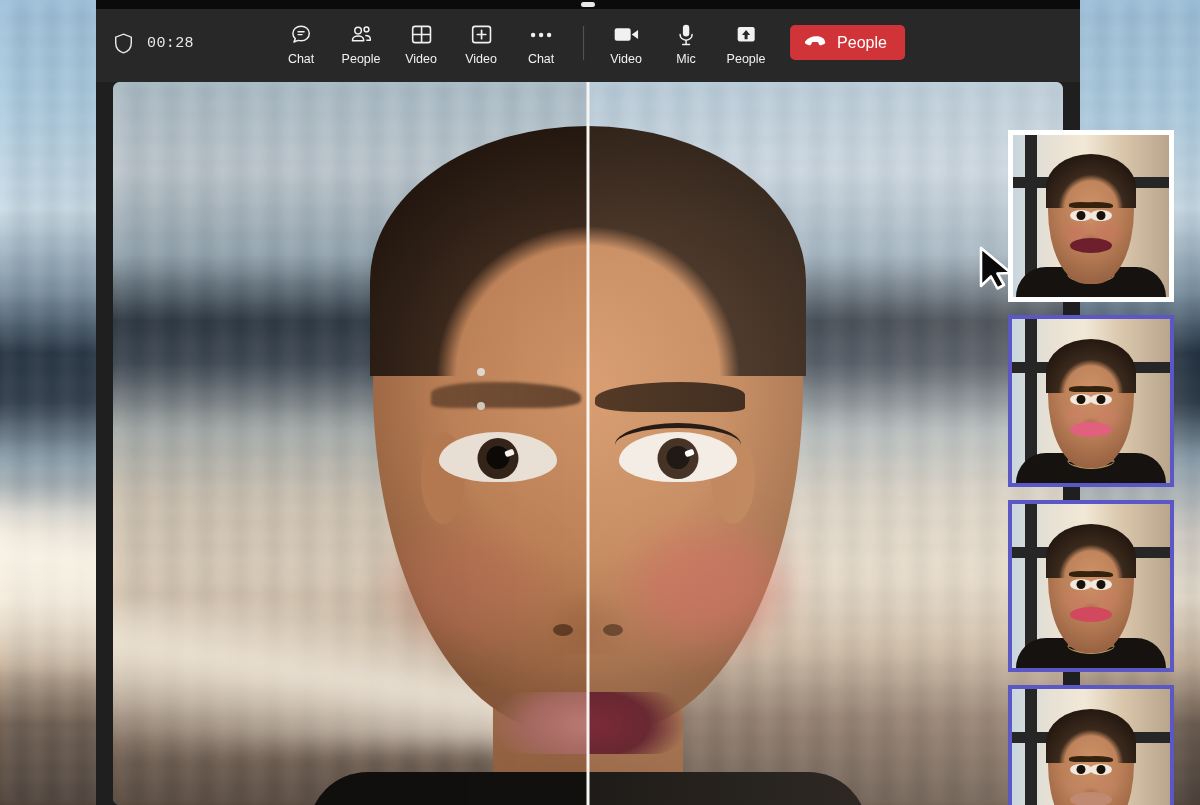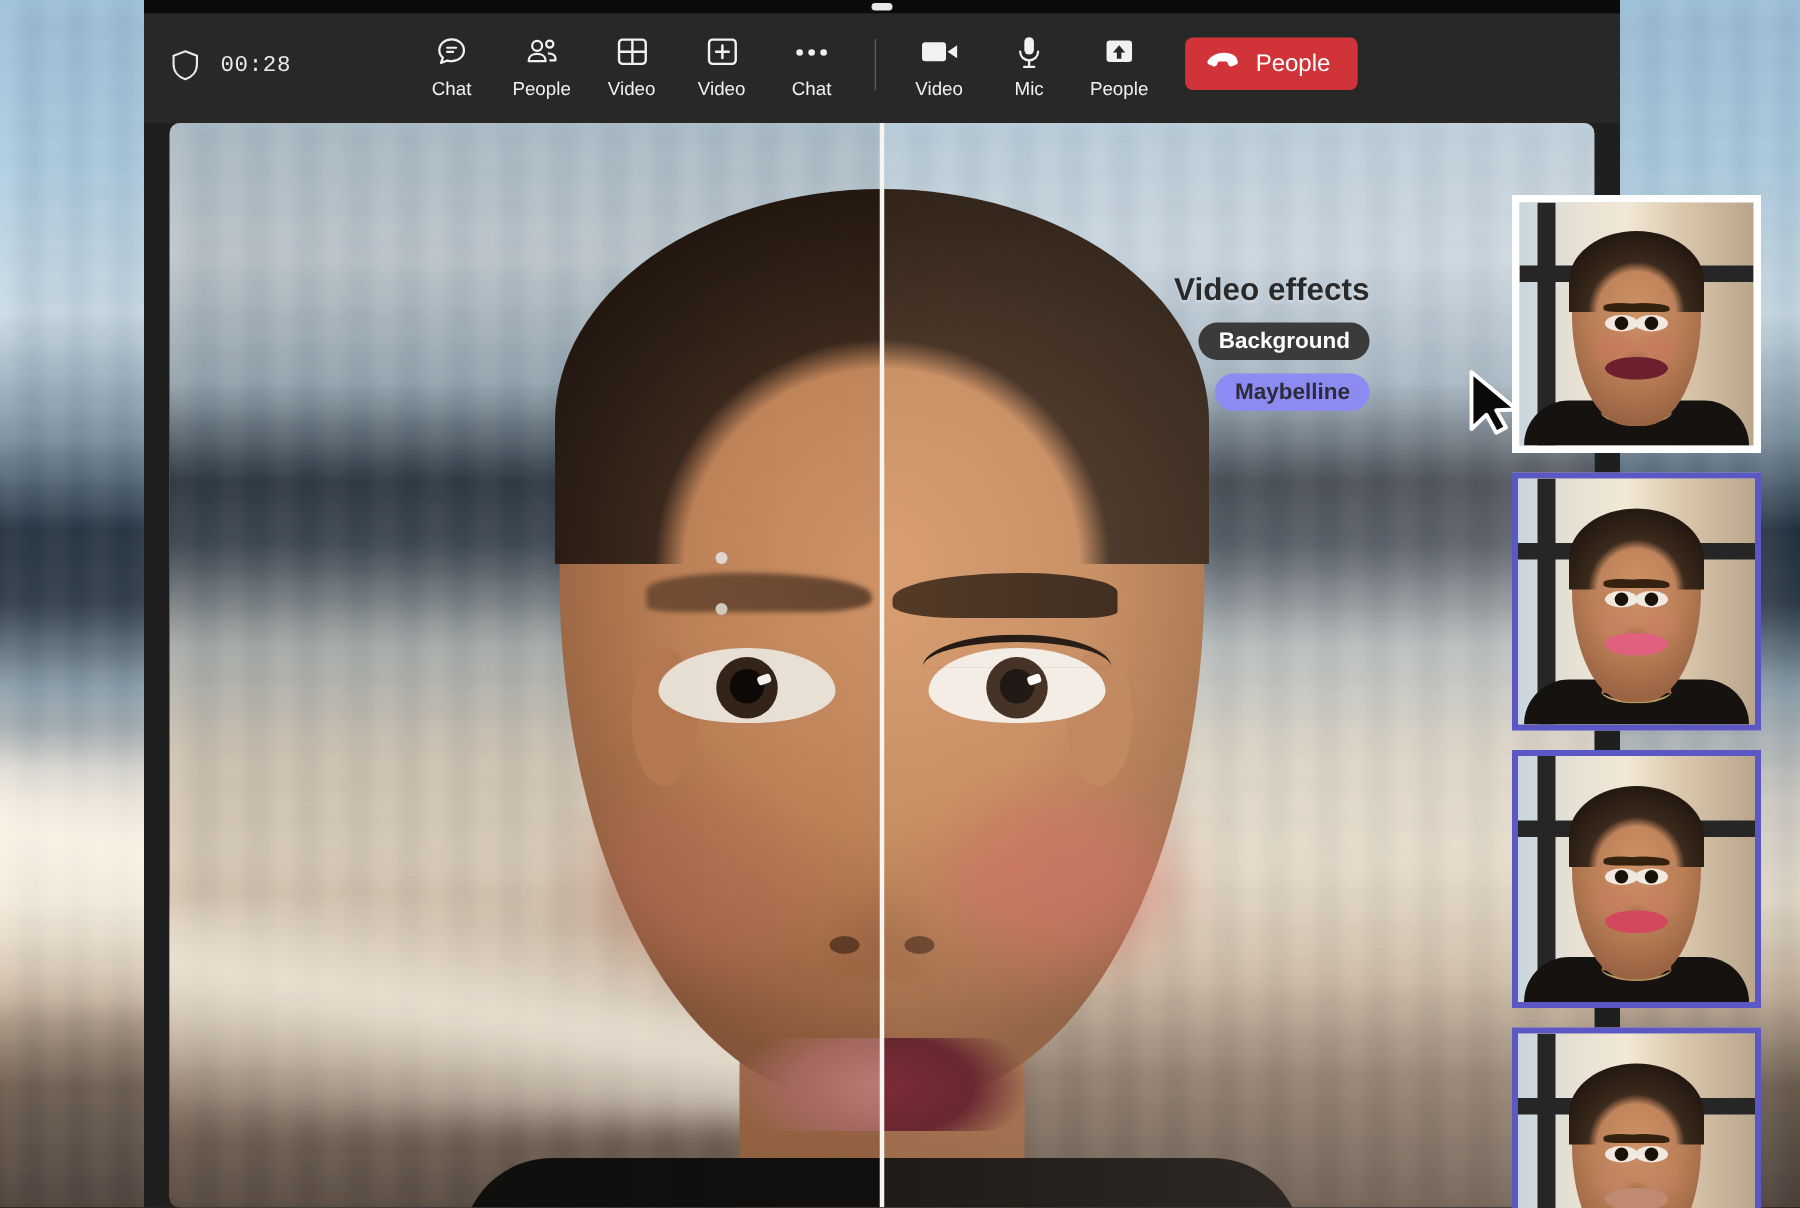--- a/index.html
+++ b/index.html
@@ -459,25 +459,20 @@
           <div class="lip-right"></div>
         </div>
       </div>
       <div class="hair"></div>
     </div>
 
     <div id="before-overlay"></div>
     <div id="after-overlay"></div>
     <div id="split-line"></div>
 
-    <div id="video-effects-panel">
-      <div id="effects-title">Video effects</div>
-      <button class="effect-chip chip-dark">Background</button>
-      <button class="effect-chip chip-purple">Maybelline</button>
-    </div>
   </div>
 
 </div>
 
 <div id="effects-thumbnail-strip">
 
   <div class="effect-thumb selected">
     <div class="thumb-inner">
         <div class="thumb-bg"></div>
       <div class="t-shoulders"></div>

